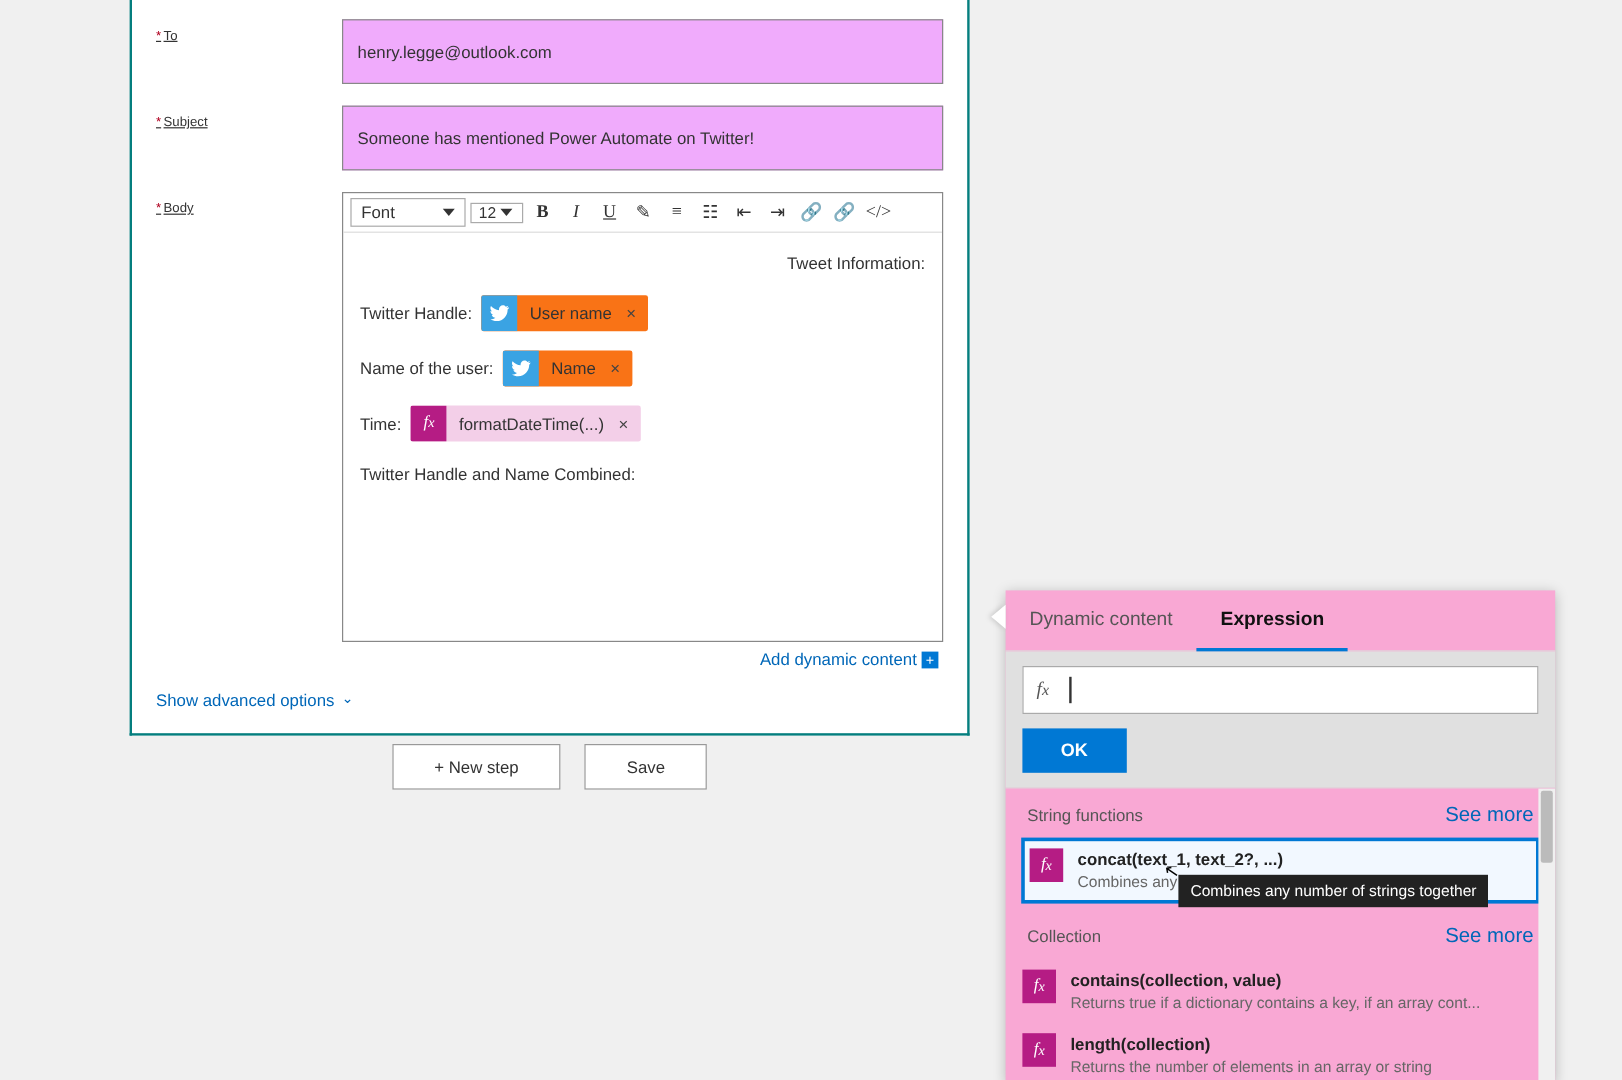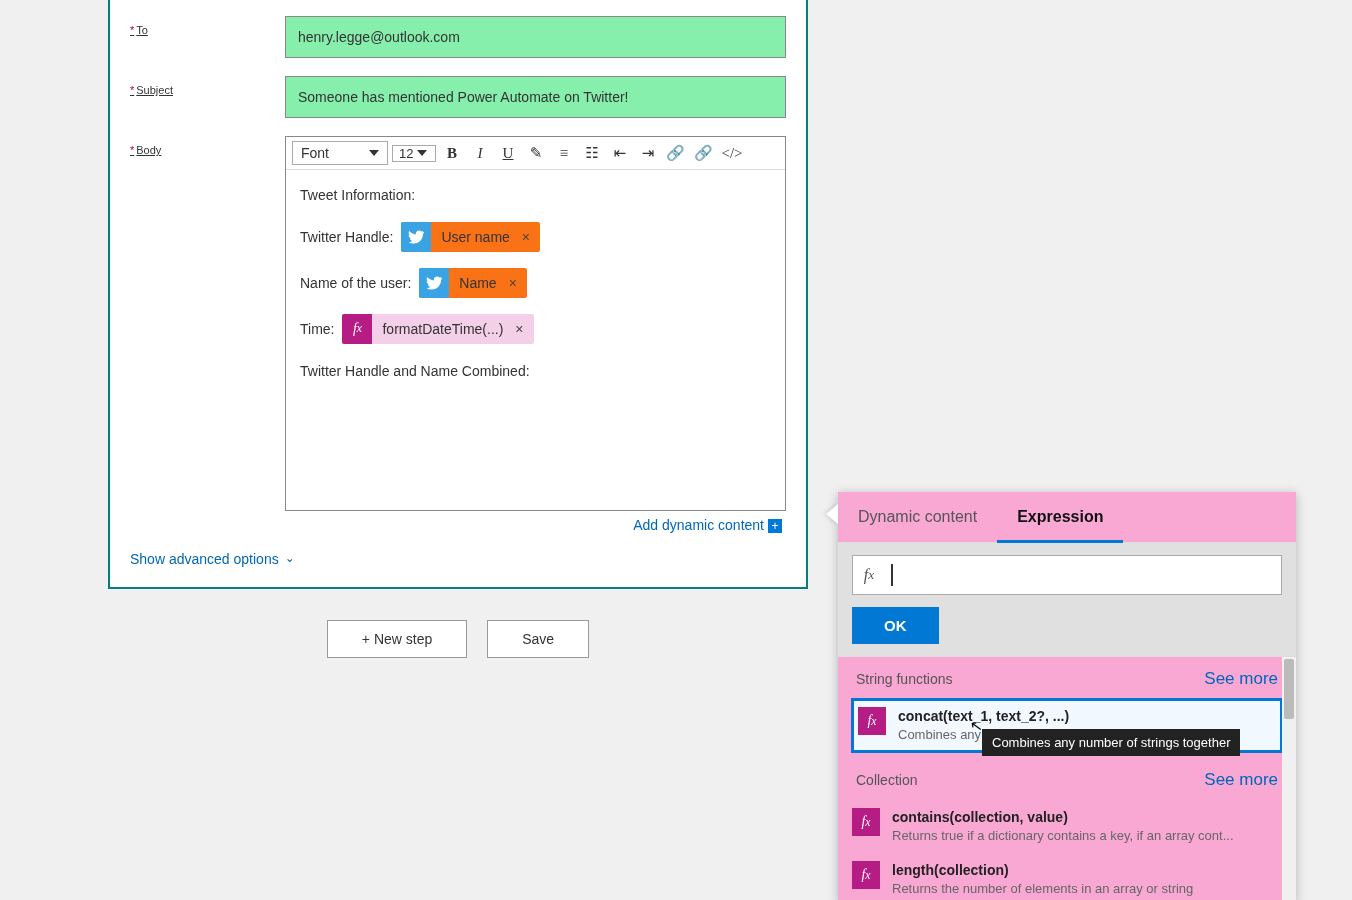--- a/index.html
+++ b/index.html
@@ -36,26 +36,27 @@
     text-decoration: underline;
   }
   .asterisk { color: #b00020; margin-right: 2px; }
   .field-col { flex: 1; }
   .text-input {
     width: 100%;
     border: 1px solid #888;
     padding: 17px 12px;
     font-size: 14px;
     color: #333;
-    background: #86efac;
-    height: 42px;
+    background: #f0abfc;
+    height: 54px;
   }
   .editor-box {
     border: 1px solid #888;
     background: #fff;
+    text-align: right;
   }
   .toolbar {
     display: flex;
     align-items: center;
     gap: 4px;
     padding: 4px 6px;
     border-bottom: 1px solid #ddd;
     flex-wrap: wrap;
   }
   .font-dd {

